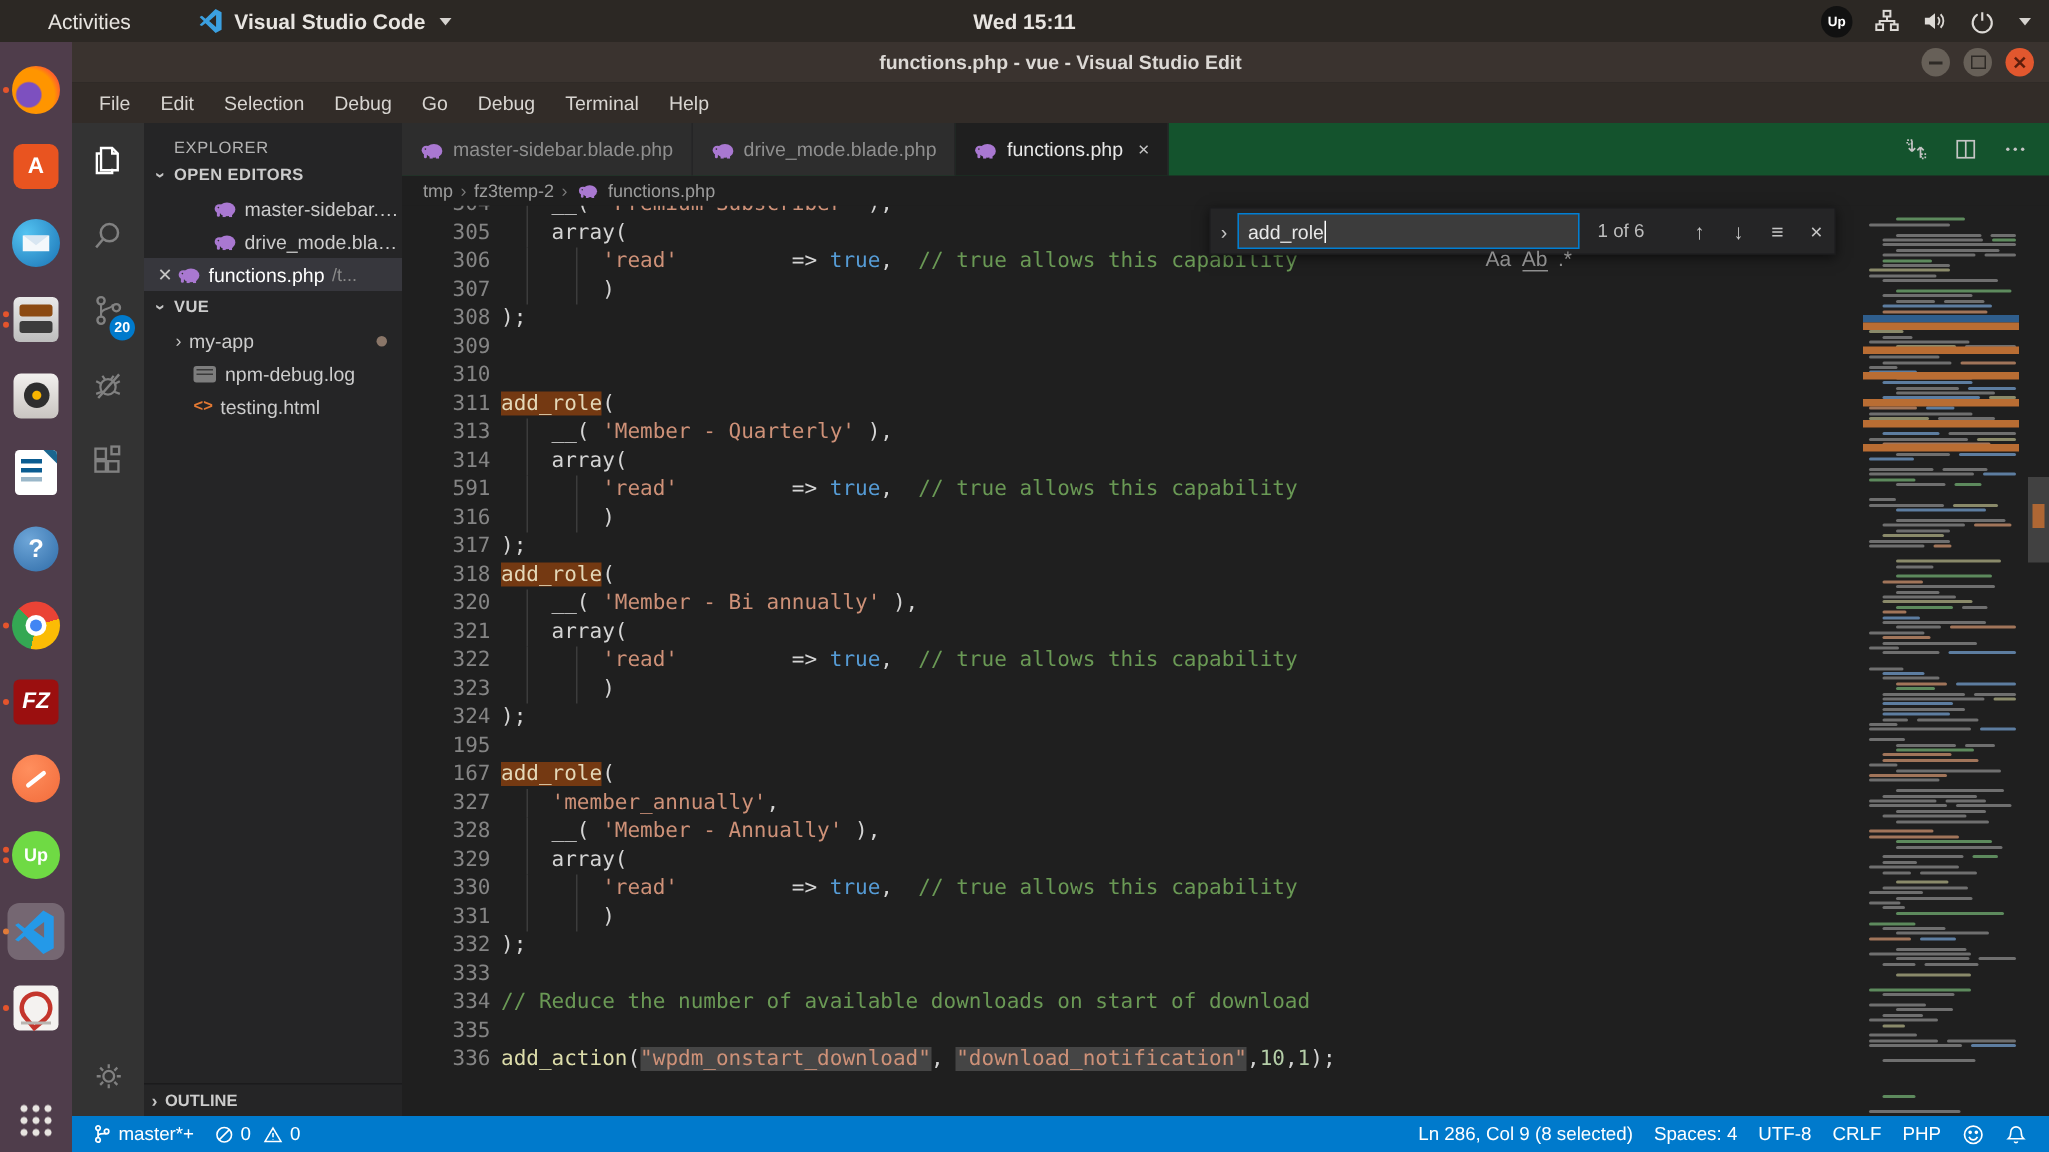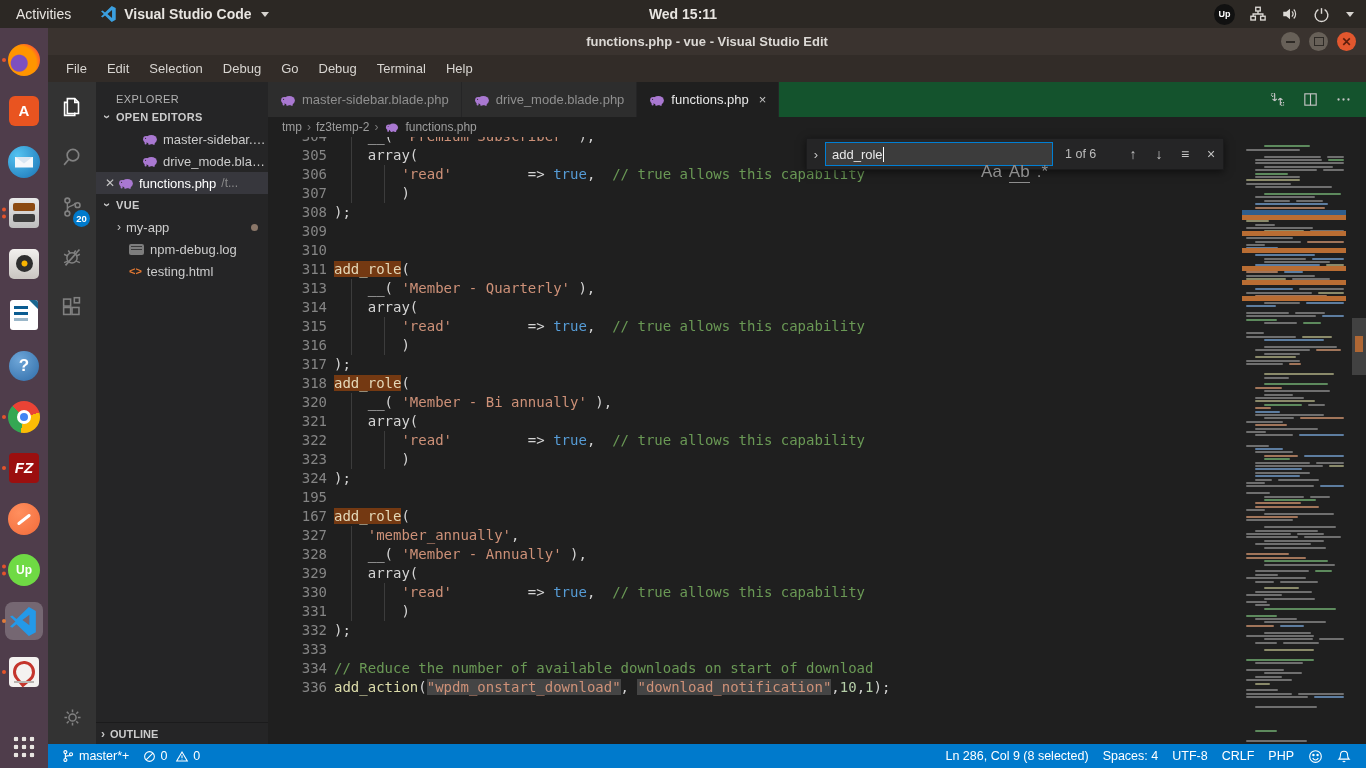--- a/index.html
+++ b/index.html
@@ -3,21 +3,21 @@
 <meta charset="utf-8">
 <style>
   html,body{margin:0;padding:0;background:#000;}
   .screen{position:relative;width:1366px;height:768px;overflow:hidden;
     font-family:"Liberation Sans",sans-serif;background:#1f1f1f;color:#d4d4d4;-webkit-font-smoothing:antialiased;}
   svg{display:block}
 
   
   .topbar{position:absolute;left:0;top:0;width:1366px;height:28px;background:#2c2824;color:#e8e5e1;
     display:flex;align-items:center;font-size:14px;z-index:30;}
-  .tb-activities{padding:0 16px;height:100%;display:flex;align-items:center;}
+  .tb-activities{padding:0 32px;height:100%;display:flex;align-items:center;}
   .tb-app{display:flex;align-items:center;gap:7px;margin-left:14px;font-weight:bold;}
   .tb-caret{width:0;height:0;border-left:4px solid transparent;border-right:4px solid transparent;border-top:5px solid #d6d3cf;margin-left:2px;}
   .tb-clock{position:absolute;left:0;right:0;text-align:center;font-weight:bold;pointer-events:none;}
   .tb-right{margin-left:auto;display:flex;align-items:center;gap:14px;padding-right:12px;z-index:2;}
   .up-badge{width:21px;height:21px;border-radius:50%;background:#111;color:#fff;font-size:9px;font-weight:bold;
     display:flex;align-items:center;justify-content:center;}
 
   
   .dock{position:absolute;left:0;top:28px;width:48px;height:740px;background:#4f3d4b;z-index:25;
     display:flex;flex-direction:column;align-items:center;padding-top:6px;box-sizing:border-box;}
@@ -120,21 +120,21 @@
 
   
   .find{position:absolute;left:806px;top:138px;width:418px;height:32px;background:#252526;z-index:12;
     display:flex;align-items:center;box-shadow:0 2px 8px rgba(0,0,0,.55);border:1px solid #1b1b1c;box-sizing:border-box;}
   .find-collapse{width:18px;color:#c5c5c5;font-size:13px;text-align:center;}
   .find-input{width:228px;height:24px;background:#3c3c3c;border:1px solid #007fd4;box-sizing:border-box;
     display:flex;align-items:center;padding:0 4px 0 6px;font-size:13px;color:#e8e8e8;}
   .find-query{flex:1;overflow:hidden;white-space:nowrap;}
   .caret-i{display:inline-block;width:1px;height:15px;background:#fff;vertical-align:-3px;animation:blink 1s steps(1) infinite;}
   @keyframes blink{50%{opacity:0}}
-  .find-toggle{color:#8e8e8e;font-size:17px;margin-left:7px;margin-top:36px;}
+  .find-toggle{color:#8e8e8e;font-size:14px;margin-left:7px;margin-top:36px;}
   .find-toggle.word{border-bottom:1px solid #8e8e8e;}
   .find-results{color:#bdbdbd;font-size:12.5px;margin-left:12px;width:50px;}
   .find-btn{color:#c5c5c5;font-size:14px;margin-left:10px;width:16px;text-align:center;}
 
   
   .minimap{position:absolute;left:1240px;top:137px;width:112px;height:607px;background:#1f1f1f;z-index:6;}
   .mm-row{position:absolute;height:2px;border-radius:1px;}
   .mm-match{position:absolute;left:2px;width:104px;height:5px;background:#b96d33;}
   .mm-sel{position:absolute;left:2px;width:104px;height:5px;background:#2f5e8d;}
   .scrollbar{position:absolute;left:1352px;top:137px;width:14px;height:607px;z-index:7;}
@@ -520,39 +520,40 @@
         <div class="cl"><span class="ln">304</span><span class="lc"><i class="g" style="left: 17px;"></i><span class="tk-p">    __( </span><span class="tk-s">'Premium Subscriber'</span><span class="tk-p"> ),</span></span></div>
         <div class="cl"><span class="ln">305</span><span class="lc"><i class="g" style="left: 17px;"></i><span class="tk-p">    array(</span></span></div>
         <div class="cl"><span class="ln">306</span><span class="lc"><i class="g" style="left: 17px;"></i><i class="g" style="left: 50px;"></i><span class="tk-p">        </span><span class="tk-s">'read'</span><span class="tk-p">         =&gt; </span><span class="tk-b">true</span><span class="tk-p">,  </span><span class="tk-c">// true allows this capability</span></span></div>
         <div class="cl"><span class="ln">307</span><span class="lc"><i class="g" style="left: 17px;"></i><i class="g" style="left: 50px;"></i><span class="tk-p">        )</span></span></div>
         <div class="cl"><span class="ln">308</span><span class="lc"><span class="tk-p">);</span></span></div>
         <div class="cl"><span class="ln">309</span><span class="lc"></span></div>
         <div class="cl"><span class="ln">310</span><span class="lc"></span></div>
         <div class="cl"><span class="ln">311</span><span class="lc"><span class="tk-m">add_role</span><span class="tk-p">(</span></span></div>
         <div class="cl"><span class="ln">313</span><span class="lc"><i class="g" style="left: 17px;"></i><span class="tk-p">    __( </span><span class="tk-s">'Member - Quarterly'</span><span class="tk-p"> ),</span></span></div>
         <div class="cl"><span class="ln">314</span><span class="lc"><i class="g" style="left: 17px;"></i><span class="tk-p">    array(</span></span></div>
-        <div class="cl"><span class="ln">315</span><span class="lc"><i class="g" style="left: 17px;"></i><i class="g" style="left: 50px;"></i><span class="tk-p">        </span><span class="tk-s">'read'</span><span class="tk-p">         =&gt; </span><span class="tk-b">true</span><span class="tk-p">,  </span><span class="tk-c">// true allows this capability</span></span></div>
+        <div class="cl"><span class="ln">591</span><span class="lc"><i class="g" style="left: 17px;"></i><i class="g" style="left: 50px;"></i><span class="tk-p">        </span><span class="tk-s">'read'</span><span class="tk-p">         =&gt; </span><span class="tk-b">true</span><span class="tk-p">,  </span><span class="tk-c">// true allows this capability</span></span></div>
         <div class="cl"><span class="ln">316</span><span class="lc"><i class="g" style="left: 17px;"></i><i class="g" style="left: 50px;"></i><span class="tk-p">        )</span></span></div>
         <div class="cl"><span class="ln">317</span><span class="lc"><span class="tk-p">);</span></span></div>
         <div class="cl"><span class="ln">318</span><span class="lc"><span class="tk-m">add_role</span><span class="tk-p">(</span></span></div>
         <div class="cl"><span class="ln">320</span><span class="lc"><i class="g" style="left: 17px;"></i><span class="tk-p">    __( </span><span class="tk-s">'Member - Bi annually'</span><span class="tk-p"> ),</span></span></div>
         <div class="cl"><span class="ln">321</span><span class="lc"><i class="g" style="left: 17px;"></i><span class="tk-p">    array(</span></span></div>
         <div class="cl"><span class="ln">322</span><span class="lc"><i class="g" style="left: 17px;"></i><i class="g" style="left: 50px;"></i><span class="tk-p">        </span><span class="tk-s">'read'</span><span class="tk-p">         =&gt; </span><span class="tk-b">true</span><span class="tk-p">,  </span><span class="tk-c">// true allows this capability</span></span></div>
         <div class="cl"><span class="ln">323</span><span class="lc"><i class="g" style="left: 17px;"></i><i class="g" style="left: 50px;"></i><span class="tk-p">        )</span></span></div>
         <div class="cl"><span class="ln">324</span><span class="lc"><span class="tk-p">);</span></span></div>
         <div class="cl"><span class="ln">195</span><span class="lc"></span></div>
         <div class="cl"><span class="ln">167</span><span class="lc"><span class="tk-m">add_role</span><span class="tk-p">(</span></span></div>
         <div class="cl"><span class="ln">327</span><span class="lc"><i class="g" style="left: 17px;"></i><span class="tk-p">    </span><span class="tk-s">'member_annually'</span><span class="tk-p">,</span></span></div>
         <div class="cl"><span class="ln">328</span><span class="lc"><i class="g" style="left: 17px;"></i><span class="tk-p">    __( </span><span class="tk-s">'Member - Annually'</span><span class="tk-p"> ),</span></span></div>
         <div class="cl"><span class="ln">329</span><span class="lc"><i class="g" style="left: 17px;"></i><span class="tk-p">    array(</span></span></div>
         <div class="cl"><span class="ln">330</span><span class="lc"><i class="g" style="left: 17px;"></i><i class="g" style="left: 50px;"></i><span class="tk-p">        </span><span class="tk-s">'read'</span><span class="tk-p">         =&gt; </span><span class="tk-b">true</span><span class="tk-p">,  </span><span class="tk-c">// true allows this capability</span></span></div>
         <div class="cl"><span class="ln">331</span><span class="lc"><i class="g" style="left: 17px;"></i><i class="g" style="left: 50px;"></i><span class="tk-p">        )</span></span></div>
         <div class="cl"><span class="ln">332</span><span class="lc"><span class="tk-p">);</span></span></div>
         <div class="cl"><span class="ln">333</span><span class="lc"></span></div>
         <div class="cl"><span class="ln">334</span><span class="lc"><span class="tk-c">// Reduce the number of available downloads on start of download</span></span></div>
+        <div class="cl"><span class="ln">335</span><span class="lc"></span></div>
         <div class="cl"><span class="ln">336</span><span class="lc"><span class="tk-f">add_action</span><span class="tk-p">(</span><span class="tk-hs">"wpdm_onstart_download"</span><span class="tk-p">, </span><span class="tk-hs">"download_notification"</span><span class="tk-p">,</span><span class="tk-n">10</span><span class="tk-p">,</span><span class="tk-n">1</span><span class="tk-p">);</span></span></div>
       </div>
   </div>
 
   <div class="find">
     <span class="find-collapse">›</span>
     <div class="find-input">
       <span class="find-query"><span>add_role</span><span class="caret-i"></span></span>
       <span class="find-toggle">Aa</span>
       <span class="find-toggle word">Ab</span>

